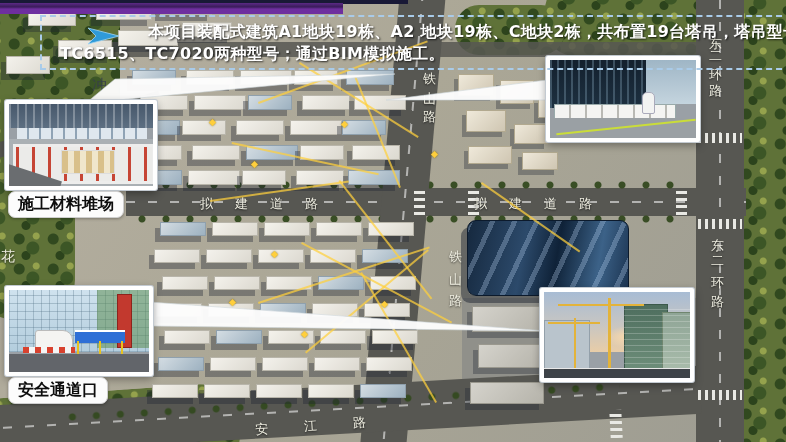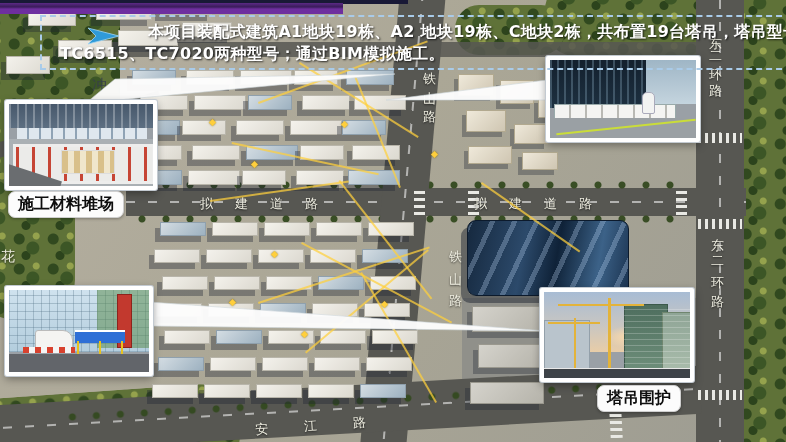--- a/index.html
+++ b/index.html
@@ -256,35 +256,35 @@
     <div class="abs" style="left:88px;top:0;width:52px;height:58px;background:rgba(92,142,82,.55);"></div>
     <div class="abs" style="left:108px;top:4px;width:13px;height:52px;background:#c2392e;border:1px solid #8d241c;"></div>
     <div class="abs" style="left:26px;top:40px;width:36px;height:18px;background:#f4f4f2;border:1px solid #bbb;border-radius:3px 10px 0 0;"></div>
     <div class="abs" style="left:66px;top:40px;width:50px;height:11px;background:#2e6fd6;border-top:2px solid #fff;"></div>
     <div class="abs" style="left:68px;top:51px;width:2px;height:24px;background:#e8c31f;"></div>
     <div class="abs" style="left:90px;top:51px;width:2px;height:24px;background:#e8c31f;"></div>
     <div class="abs" style="left:112px;top:51px;width:2px;height:24px;background:#e8c31f;"></div>
     <div class="abs" style="left:14px;top:57px;width:52px;height:6px;background:repeating-linear-gradient(90deg,#d8422f 0 6px,#f5f5f5 6px 12px);"></div>
     <div class="abs" style="left:0;top:64px;width:140px;height:18px;background:#62656a;"></div>
   </div>
+  <div class="pill" style="left:8px;top:377px;">安全通道口</div>
 
   <div class="inset" style="left:540px;top:288px;width:146px;height:86px;">
     <div class="abs" style="left:0;top:0;width:146px;height:60px;background:linear-gradient(180deg,#a8bcd4 0%,#c8c6c2 55%,#e8cda8 100%);"></div>
     <div class="abs" style="left:60px;top:34px;width:50px;height:22px;background:radial-gradient(closest-side,rgba(255,220,170,.9),transparent);"></div>
     <div class="abs" style="left:0;top:28px;width:44px;height:48px;background:#b9c4cc;border:1px solid #93a0aa;"></div>
     <div class="abs" style="left:80px;top:12px;width:42px;height:66px;background:linear-gradient(#4e6e5e,#6e8f7a);border:1px solid #3c594b;"></div>
     <div class="abs" style="left:118px;top:20px;width:28px;height:58px;background:linear-gradient(#8fa596,#a9bcab);border:1px solid #70866f;"></div>
     <div class="abs" style="left:80px;top:12px;width:66px;height:66px;background:repeating-linear-gradient(0deg,rgba(255,255,255,.22) 0 1px,transparent 1px 6px);"></div>
     <div class="abs" style="left:64px;top:6px;width:3px;height:72px;background:#e3b33a;"></div>
     <div class="abs" style="left:14px;top:12px;width:86px;height:2px;background:#e3b33a;"></div>
     <div class="abs" style="left:30px;top:26px;width:2px;height:52px;background:#e3b33a;"></div>
     <div class="abs" style="left:4px;top:30px;width:52px;height:2px;background:#e3b33a;"></div>
     <div class="abs" style="left:0;top:76px;width:146px;height:10px;background:#3e4348;border-top:1px solid #e8e8e8;"></div>
   </div>
-  <div class="pill" style="left:597px;top:385px;">塔吊围护</div>
 
   <div class="topbar-dark"></div>
   <div class="topbar-purple"></div>
 
   <div class="banner">
     <svg class="abs" style="left:46px;top:9px;" width="32" height="20" viewBox="0 0 32 20">
       <polygon points="0,2 31,10 0,18 8,10" fill="#2f9ad8" stroke="#9fd4f2" stroke-width="0.8"></polygon>
     </svg>
     <div class="l1">本项目装配式建筑A1地块19栋、A2 地块19栋、C地块2栋，共布置19台塔吊，塔吊型号主要使用</div>
     <div class="l2">TC6515、TC7020两种型号；通过BIM模拟施工。</div>

